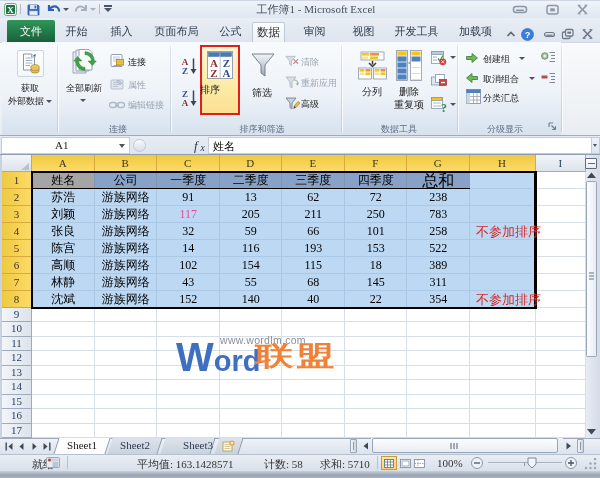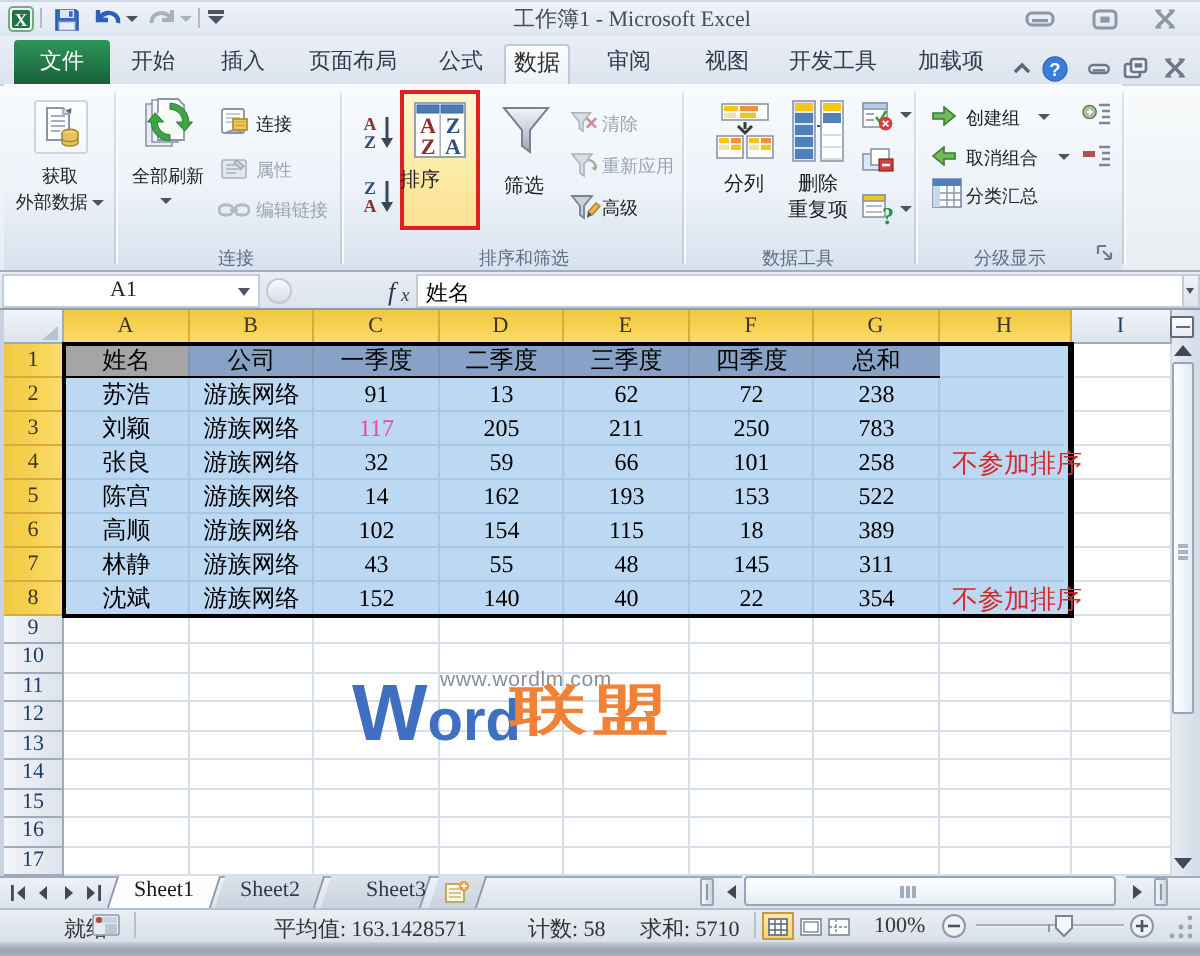--- a/index.html
+++ b/index.html
@@ -373,21 +373,21 @@
 <div class="abs" style="left:31px;top:307px;width:506px;height:2px;background:#000;"></div>
 <div class="abs" style="left:31px;top:171px;width:2px;height:138px;background:#000;"></div>
 <div class="abs" style="left:534px;top:171px;width:3px;height:138px;background:#000;"></div>
 <div class="abs" style="left:32px;top:188px;width:438px;height:1px;background:#000;"></div>
 <div class="abs" style="left:32px;top:173px;width:62.5px;height:16px;font-size:12px;text-align:center;color:#000;font-family:Liberation Serif,serif;line-height:15px;">姓名</div>
 <div class="abs" style="left:94.5px;top:173px;width:62.5px;height:16px;font-size:12px;text-align:center;color:#000;font-family:Liberation Serif,serif;line-height:15px;">公司</div>
 <div class="abs" style="left:157px;top:173px;width:62.5px;height:16px;font-size:12px;text-align:center;color:#000;font-family:Liberation Serif,serif;line-height:15px;">一季度</div>
 <div class="abs" style="left:219.5px;top:173px;width:62.5px;height:16px;font-size:12px;text-align:center;color:#000;font-family:Liberation Serif,serif;line-height:15px;">二季度</div>
 <div class="abs" style="left:282px;top:173px;width:62.5px;height:16px;font-size:12px;text-align:center;color:#000;font-family:Liberation Serif,serif;line-height:15px;">三季度</div>
 <div class="abs" style="left:344.5px;top:173px;width:62.5px;height:16px;font-size:12px;text-align:center;color:#000;font-family:Liberation Serif,serif;line-height:15px;">四季度</div>
-<div class="abs" style="left:407px;top:173px;width:62.5px;height:16px;font-size:12px;text-align:center;color:#000;font-family:Liberation Serif,serif;line-height:15px;">总和</div>
+<div class="abs" style="left:407px;top:173px;width:62.5px;height:16px;font-size:16px;text-align:center;color:#000;font-family:Liberation Serif,serif;line-height:15px;">总和</div>
 <div class="abs" style="left:32px;top:190px;width:62.5px;height:16px;font-size:12px;text-align:center;color:#000;font-family:Liberation Serif,serif;line-height:15px;">苏浩</div>
 <div class="abs" style="left:94.5px;top:190px;width:62.5px;height:16px;font-size:12px;text-align:center;color:#000;font-family:Liberation Serif,serif;line-height:15px;">游族网络</div>
 <div class="abs" style="left:157px;top:190px;width:62.5px;height:16px;font-size:12px;text-align:center;color:#000;font-family:Liberation Serif,serif;line-height:15px;">91</div>
 <div class="abs" style="left:219.5px;top:190px;width:62.5px;height:16px;font-size:12px;text-align:center;color:#000;font-family:Liberation Serif,serif;line-height:15px;">13</div>
 <div class="abs" style="left:282px;top:190px;width:62.5px;height:16px;font-size:12px;text-align:center;color:#000;font-family:Liberation Serif,serif;line-height:15px;">62</div>
 <div class="abs" style="left:344.5px;top:190px;width:62.5px;height:16px;font-size:12px;text-align:center;color:#000;font-family:Liberation Serif,serif;line-height:15px;">72</div>
 <div class="abs" style="left:407px;top:190px;width:62.5px;height:16px;font-size:12px;text-align:center;color:#000;font-family:Liberation Serif,serif;line-height:15px;">238</div>
 <div class="abs" style="left:32px;top:207px;width:62.5px;height:16px;font-size:12px;text-align:center;color:#000;font-family:Liberation Serif,serif;line-height:15px;">刘颖</div>
 <div class="abs" style="left:94.5px;top:207px;width:62.5px;height:16px;font-size:12px;text-align:center;color:#000;font-family:Liberation Serif,serif;line-height:15px;">游族网络</div>
 <div class="abs" style="left:157px;top:207px;width:62.5px;height:16px;font-size:12px;text-align:center;color:#ec4899;font-family:Liberation Serif,serif;line-height:15px;">117</div>
@@ -398,36 +398,36 @@
 <div class="abs" style="left:32px;top:224px;width:62.5px;height:16px;font-size:12px;text-align:center;color:#000;font-family:Liberation Serif,serif;line-height:15px;">张良</div>
 <div class="abs" style="left:94.5px;top:224px;width:62.5px;height:16px;font-size:12px;text-align:center;color:#000;font-family:Liberation Serif,serif;line-height:15px;">游族网络</div>
 <div class="abs" style="left:157px;top:224px;width:62.5px;height:16px;font-size:12px;text-align:center;color:#000;font-family:Liberation Serif,serif;line-height:15px;">32</div>
 <div class="abs" style="left:219.5px;top:224px;width:62.5px;height:16px;font-size:12px;text-align:center;color:#000;font-family:Liberation Serif,serif;line-height:15px;">59</div>
 <div class="abs" style="left:282px;top:224px;width:62.5px;height:16px;font-size:12px;text-align:center;color:#000;font-family:Liberation Serif,serif;line-height:15px;">66</div>
 <div class="abs" style="left:344.5px;top:224px;width:62.5px;height:16px;font-size:12px;text-align:center;color:#000;font-family:Liberation Serif,serif;line-height:15px;">101</div>
 <div class="abs" style="left:407px;top:224px;width:62.5px;height:27px;font-size:12px;text-align:center;color:#000;font-family:Liberation Serif,serif;line-height:15px;">258</div>
 <div class="abs" style="left:32px;top:241px;width:62.5px;height:16px;font-size:12px;text-align:center;color:#000;font-family:Liberation Serif,serif;line-height:15px;">陈宫</div>
 <div class="abs" style="left:94.5px;top:241px;width:62.5px;height:16px;font-size:12px;text-align:center;color:#000;font-family:Liberation Serif,serif;line-height:15px;">游族网络</div>
 <div class="abs" style="left:157px;top:241px;width:62.5px;height:16px;font-size:12px;text-align:center;color:#000;font-family:Liberation Serif,serif;line-height:15px;">14</div>
-<div class="abs" style="left:219.5px;top:241px;width:62.5px;height:16px;font-size:12px;text-align:center;color:#000;font-family:Liberation Serif,serif;line-height:15px;">162</div>
+<div class="abs" style="left:219.5px;top:241px;width:62.5px;height:16px;font-size:12px;text-align:center;color:#000;font-family:Liberation Serif,serif;line-height:15px;">116</div>
 <div class="abs" style="left:282px;top:241px;width:62.5px;height:16px;font-size:12px;text-align:center;color:#000;font-family:Liberation Serif,serif;line-height:15px;">193</div>
 <div class="abs" style="left:344.5px;top:241px;width:62.5px;height:16px;font-size:12px;text-align:center;color:#000;font-family:Liberation Serif,serif;line-height:15px;">153</div>
 <div class="abs" style="left:407px;top:241px;width:62.5px;height:16px;font-size:12px;text-align:center;color:#000;font-family:Liberation Serif,serif;line-height:15px;">522</div>
 <div class="abs" style="left:32px;top:258px;width:62.5px;height:16px;font-size:12px;text-align:center;color:#000;font-family:Liberation Serif,serif;line-height:15px;">高顺</div>
 <div class="abs" style="left:94.5px;top:258px;width:62.5px;height:16px;font-size:12px;text-align:center;color:#000;font-family:Liberation Serif,serif;line-height:15px;">游族网络</div>
 <div class="abs" style="left:157px;top:258px;width:62.5px;height:16px;font-size:12px;text-align:center;color:#000;font-family:Liberation Serif,serif;line-height:15px;">102</div>
 <div class="abs" style="left:219.5px;top:258px;width:62.5px;height:16px;font-size:12px;text-align:center;color:#000;font-family:Liberation Serif,serif;line-height:15px;">154</div>
 <div class="abs" style="left:282px;top:258px;width:62.5px;height:16px;font-size:12px;text-align:center;color:#000;font-family:Liberation Serif,serif;line-height:15px;">115</div>
 <div class="abs" style="left:344.5px;top:258px;width:62.5px;height:16px;font-size:12px;text-align:center;color:#000;font-family:Liberation Serif,serif;line-height:15px;">18</div>
 <div class="abs" style="left:407px;top:258px;width:62.5px;height:16px;font-size:12px;text-align:center;color:#000;font-family:Liberation Serif,serif;line-height:15px;">389</div>
 <div class="abs" style="left:32px;top:275px;width:62.5px;height:16px;font-size:12px;text-align:center;color:#000;font-family:Liberation Serif,serif;line-height:15px;">林静</div>
 <div class="abs" style="left:94.5px;top:275px;width:62.5px;height:16px;font-size:12px;text-align:center;color:#000;font-family:Liberation Serif,serif;line-height:15px;">游族网络</div>
 <div class="abs" style="left:157px;top:275px;width:62.5px;height:16px;font-size:12px;text-align:center;color:#000;font-family:Liberation Serif,serif;line-height:15px;">43</div>
 <div class="abs" style="left:219.5px;top:275px;width:62.5px;height:16px;font-size:12px;text-align:center;color:#000;font-family:Liberation Serif,serif;line-height:15px;">55</div>
-<div class="abs" style="left:282px;top:275px;width:62.5px;height:16px;font-size:12px;text-align:center;color:#000;font-family:Liberation Serif,serif;line-height:15px;">48</div>
+<div class="abs" style="left:282px;top:275px;width:62.5px;height:16px;font-size:12px;text-align:center;color:#000;font-family:Liberation Serif,serif;line-height:15px;">68</div>
 <div class="abs" style="left:344.5px;top:275px;width:62.5px;height:16px;font-size:12px;text-align:center;color:#000;font-family:Liberation Serif,serif;line-height:15px;">145</div>
 <div class="abs" style="left:407px;top:275px;width:62.5px;height:16px;font-size:12px;text-align:center;color:#000;font-family:Liberation Serif,serif;line-height:15px;">311</div>
 <div class="abs" style="left:32px;top:292px;width:62.5px;height:15px;font-size:12px;text-align:center;color:#000;font-family:Liberation Serif,serif;line-height:15px;">沈斌</div>
 <div class="abs" style="left:94.5px;top:292px;width:62.5px;height:16px;font-size:12px;text-align:center;color:#000;font-family:Liberation Serif,serif;line-height:15px;">游族网络</div>
 <div class="abs" style="left:157px;top:292px;width:62.5px;height:16px;font-size:12px;text-align:center;color:#000;font-family:Liberation Serif,serif;line-height:15px;">152</div>
 <div class="abs" style="left:219.5px;top:292px;width:62.5px;height:16px;font-size:12px;text-align:center;color:#000;font-family:Liberation Serif,serif;line-height:15px;">140</div>
 <div class="abs" style="left:282px;top:292px;width:62.5px;height:16px;font-size:12px;text-align:center;color:#000;font-family:Liberation Serif,serif;line-height:15px;">40</div>
 <div class="abs" style="left:344.5px;top:292px;width:62.5px;height:16px;font-size:12px;text-align:center;color:#000;font-family:Liberation Serif,serif;line-height:15px;">22</div>
 <div class="abs" style="left:407px;top:292px;width:62.5px;height:16px;font-size:12px;text-align:center;color:#000;font-family:Liberation Serif,serif;line-height:15px;">354</div>
 <div class="abs" style="left:476px;top:224px;width:70px;height:16px;font-size:13px;text-align:left;color:#d42a2a;font-family:Liberation Serif,serif;line-height:15px;white-space:nowrap;z-index:5;">不参加排序</div>

